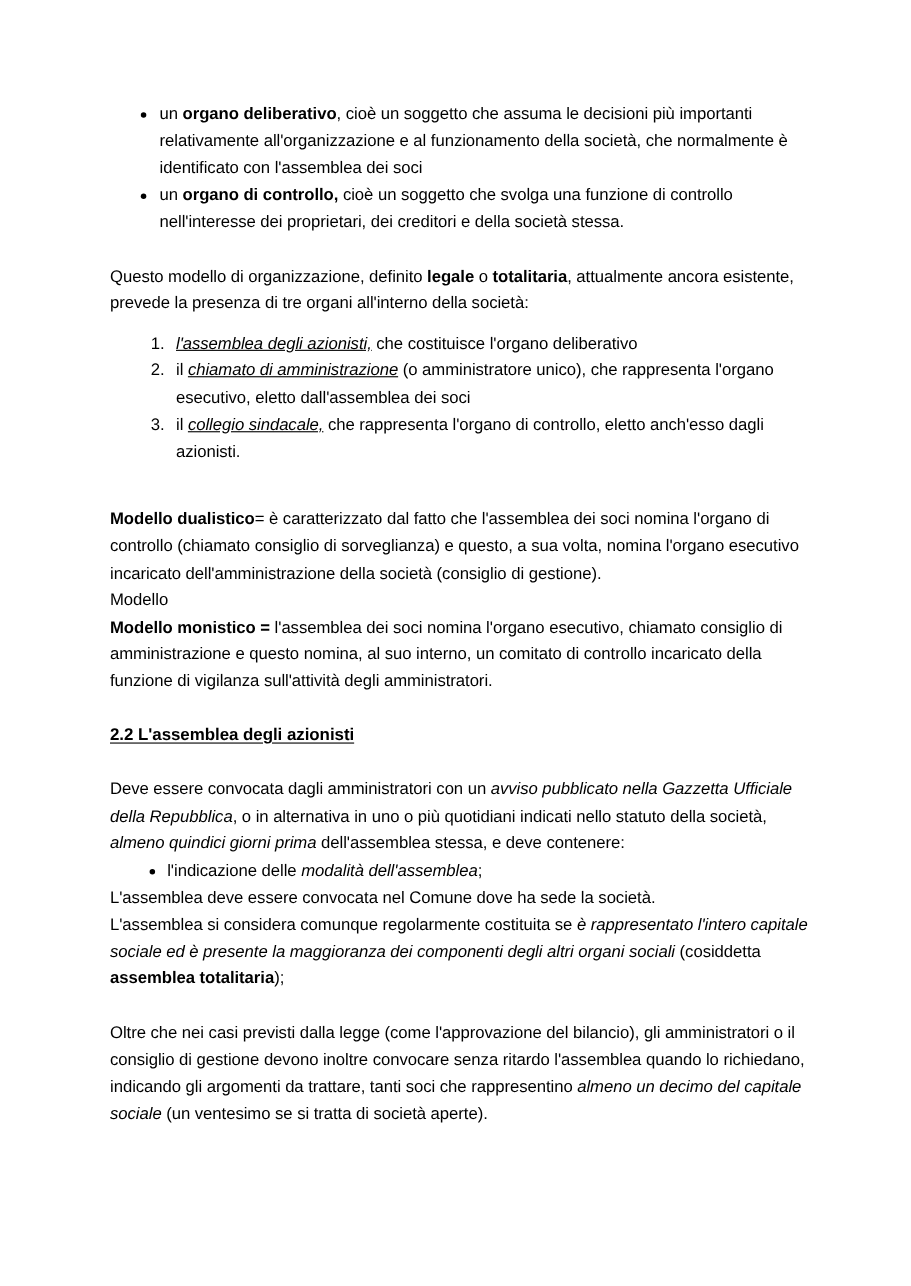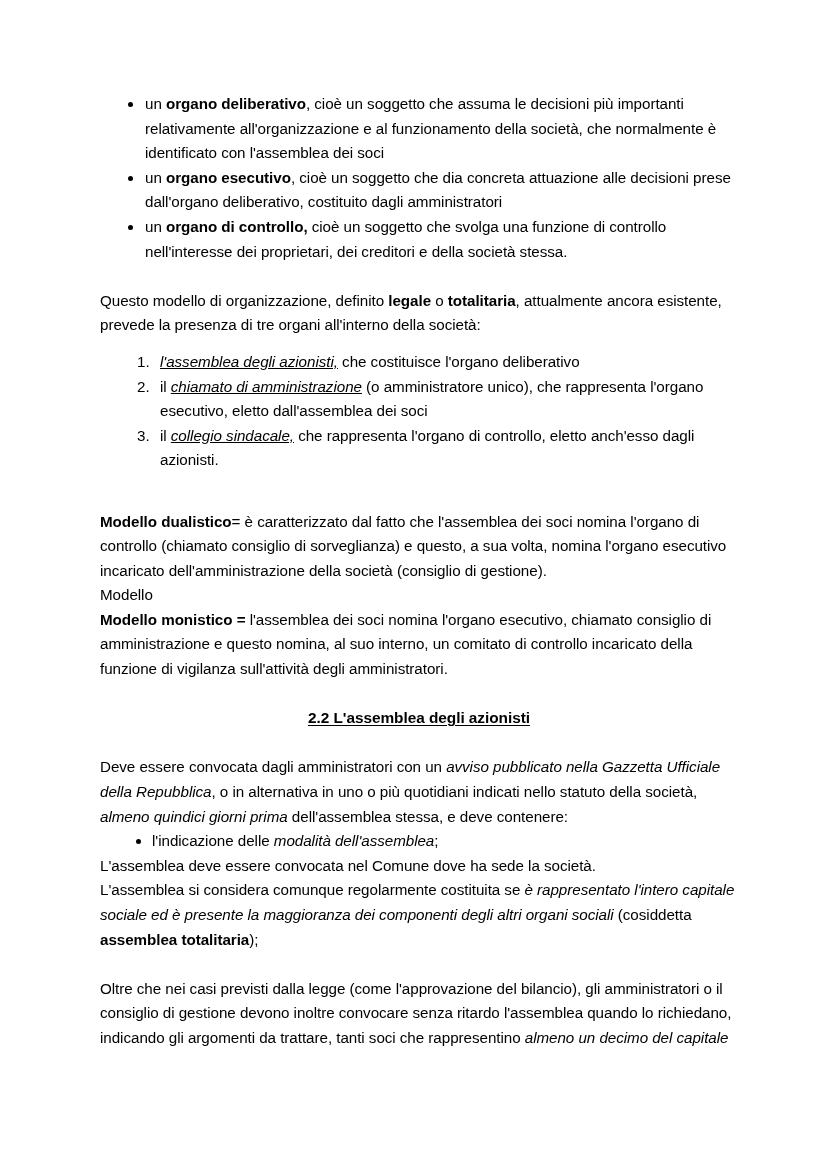--- a/index.html
+++ b/index.html
@@ -102,38 +102,35 @@
 
   
   .section-heading {
     font-weight: bold;
     font-size: 15.4px;
     line-height: 24.6px;
     text-decoration: underline;
     text-underline-offset: 2px;
     display: inline-block;
   }
-  .heading-wrap { line-height: 24.6px; text-align: center; }
+  .heading-wrap { line-height: 24.6px; }
 
   .lead-bold {
     font-weight: bold;
   }
 </style>
 </head>
 <body>
 
 <div class="page">
   <div class="doc-body">
 
     <ul class="bullets">
       <li>
         <span>un </span><b>organo deliberativo</b><span>, cioè un soggetto che assuma le decisioni più importanti relativamente all'organizzazione e al funzionamento della società, che normalmente è identificato con l'assemblea dei soci</span>
-      </li>
-      <li>
-        <span> un </span><b>organo esecutivo</b><span>, cioè un soggetto che dia concreta attuazione alle decisioni prese dall'organo deliberativo, costituito dagli amministratori</span>
       </li>
       <li>
         <span>un </span><b>organo di controllo,</b><span> cioè un soggetto che svolga una funzione di controllo nell'interesse dei proprietari, dei creditori e della società stessa.</span>
       </li>
     </ul>
 
     <div class="spacer-line"></div>
 
     <p class="para"><span>Questo modello di organizzazione, definito </span><b>legale</b><span> o </span><b>totalitaria</b><span>, attualmente ancora esistente, prevede la presenza di tre organi all'interno della società:</span></p>
 

